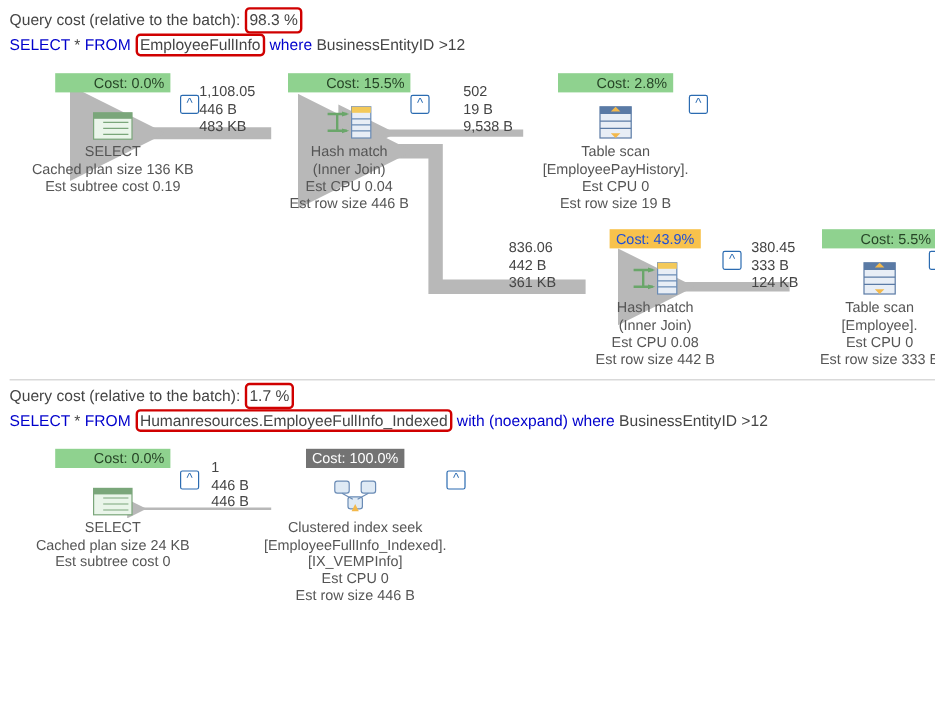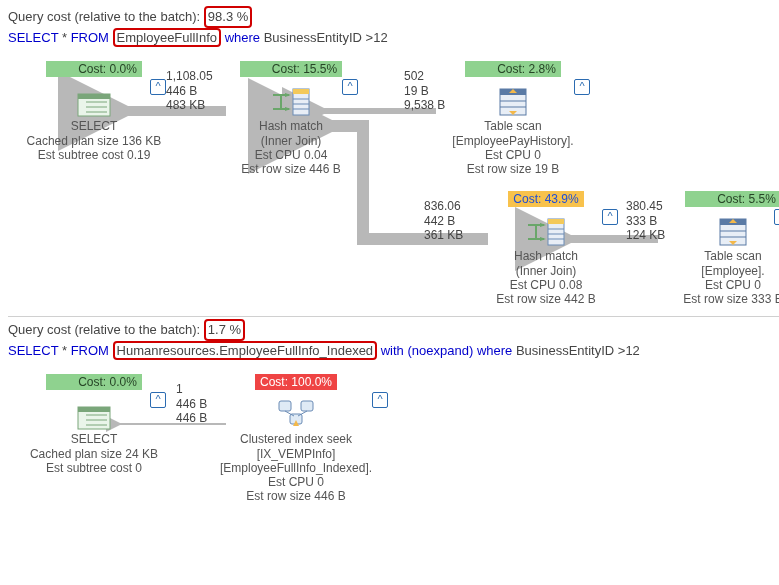--- a/index.html
+++ b/index.html
@@ -42,21 +42,21 @@
     color: #555;
   }
   .cost-badge {
     display: inline-block;
     font-size: 12px;
     padding: 1px 5px;
     margin-bottom: 2px;
   }
   .cost-green { background: #8fd28f; color: #264426; padding-left: 32px; }
   .cost-yellow { background: #f8c24c; color: #1d4ed8; }
-  .cost-orange { background: #ef4444; color: #fff; }
+  .cost-orange { background: #737373; color: #fff; }
   .icon-box {
     margin: 2px auto;
     position: relative;
     height: 36px;
     display: flex;
     align-items: flex-end;
     justify-content: center;
   }
   .expander {
     width:14px; height:14px;
@@ -159,21 +159,21 @@
           </svg>
       </span>
       <span class="expander">^</span>
     </div>
     <div class="label-line">Hash match</div>
     <div class="sublabel">(Inner Join)</div>
     <div class="detail">Est CPU  0.04</div>
     <div class="detail">Est row size  446 B</div>
   </div>
 
-  <div class="stats-right" style="left:396px; top:18px; width:52px;">
+  <div class="stats-right" style="left:378px; top:18px; width:52px;">
     <div>502</div>
     <div>19 B</div>
     <div>9,538 B</div>
   </div>
 
   <div class="node" style="left:430px; top:10px; width:150px;">
     <span class="cost-badge cost-green">Cost: 2.8%</span>
     <div class="icon-box">
       <span class="ico">
         <svg width="30" height="30">
@@ -312,18 +312,18 @@
           <rect x="25" y="3" width="12" height="10" rx="2" fill="#dfeaf5" stroke="#6a8bb5"></rect>
           <rect x="14" y="16" width="12" height="10" rx="2" fill="#dfeaf5" stroke="#6a8bb5"></rect>
           <line x1="9" y1="13" x2="18" y2="18" stroke="#6a8bb5"></line>
           <line x1="31" y1="13" x2="22" y2="18" stroke="#6a8bb5"></line>
           <path d="M17,28 L20,22 L23,28 Z" fill="#f3b84a"></path>
         </svg>
       </span>
       <span class="expander">^</span>
     </div>
     <div class="label-line">Clustered index seek</div>
+    <div class="sublabel">[EmployeeFullInfo_Indexed].</div>
     <div class="sublabel">[IX_VEMPInfo]</div>
-    <div class="sublabel">[EmployeeFullInfo_Indexed].</div>
     <div class="detail">Est CPU  0</div>
     <div class="detail">Est row size  446 B</div>
   </div>
 </div>
 
 </body></html>

